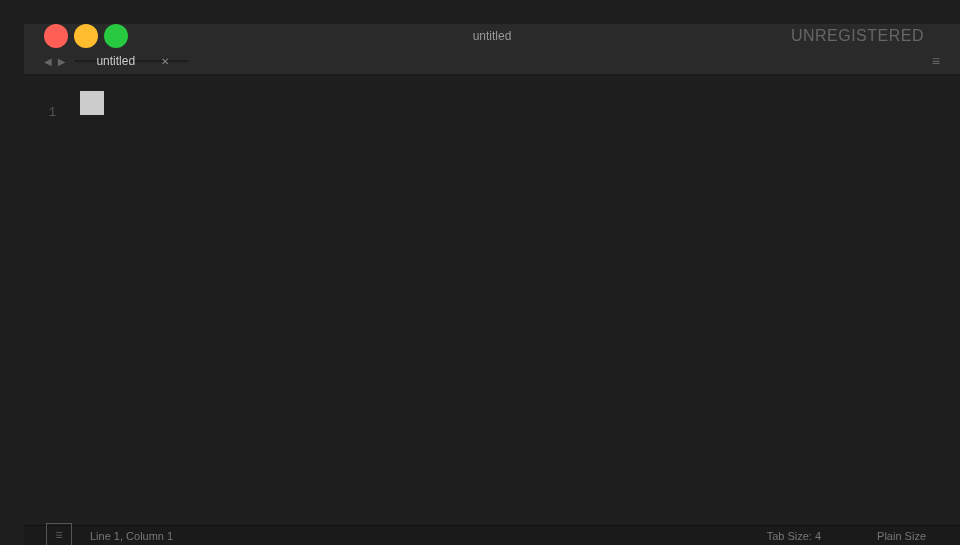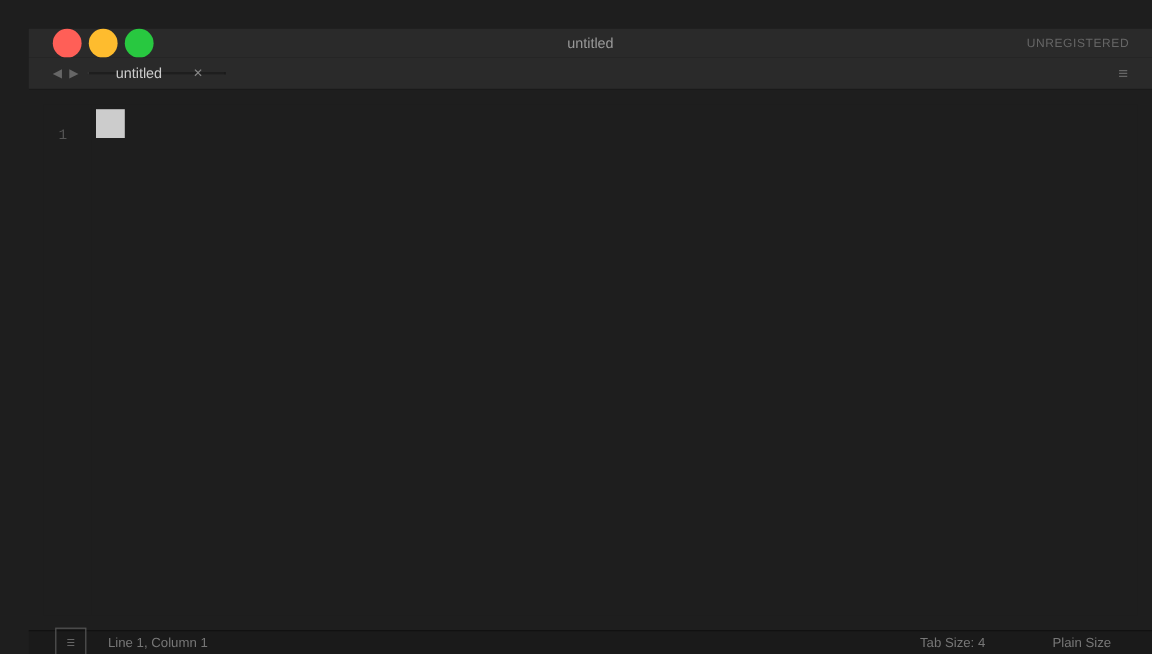--- a/index.html
+++ b/index.html
@@ -57,22 +57,22 @@
     }
 
     .title-bar-title {
       font-size: 12px;
       color: #999;
       font-weight: 400;
     }
 
     .title-bar-unregistered {
       position: absolute;
-      right: 7px;
-      font-size: 10px;
+      right: 24px;
+      font-size: 16px;
       color: #666;
       letter-spacing: 0.5px;
     }
 
     
     .tab-bar {
       height: 27px;
       background: #2a2a2a;
       display: flex;
       align-items: center;

